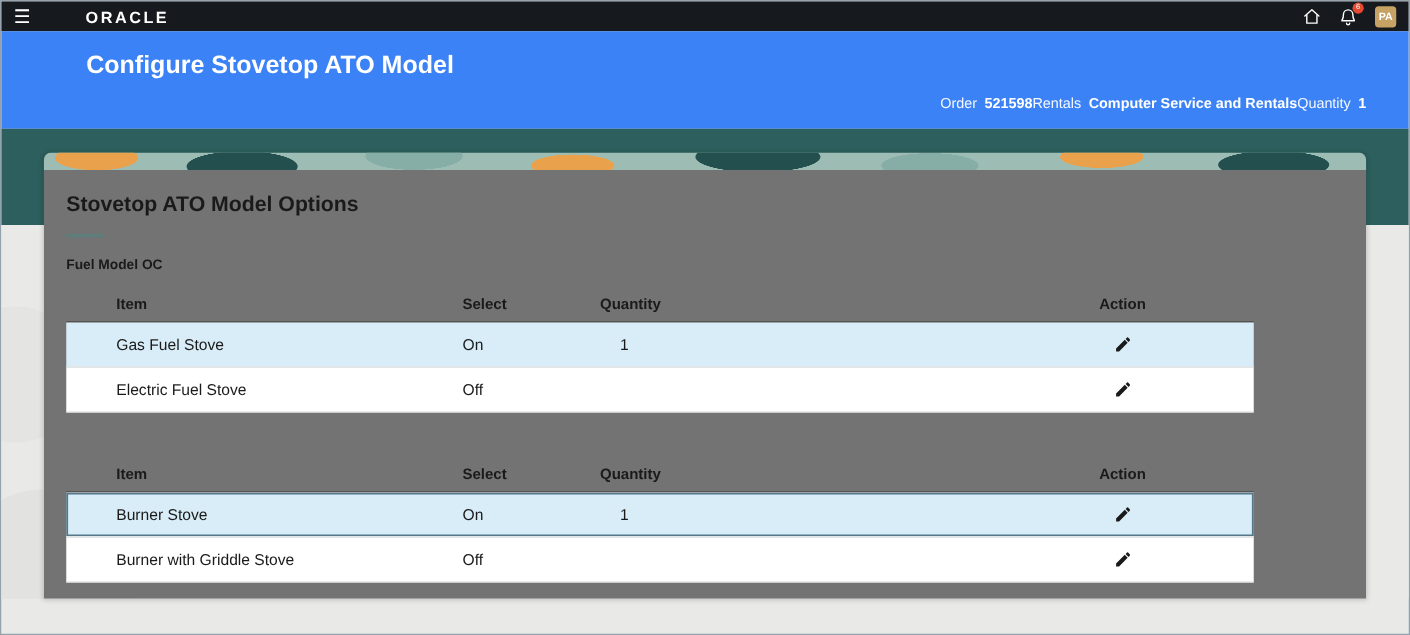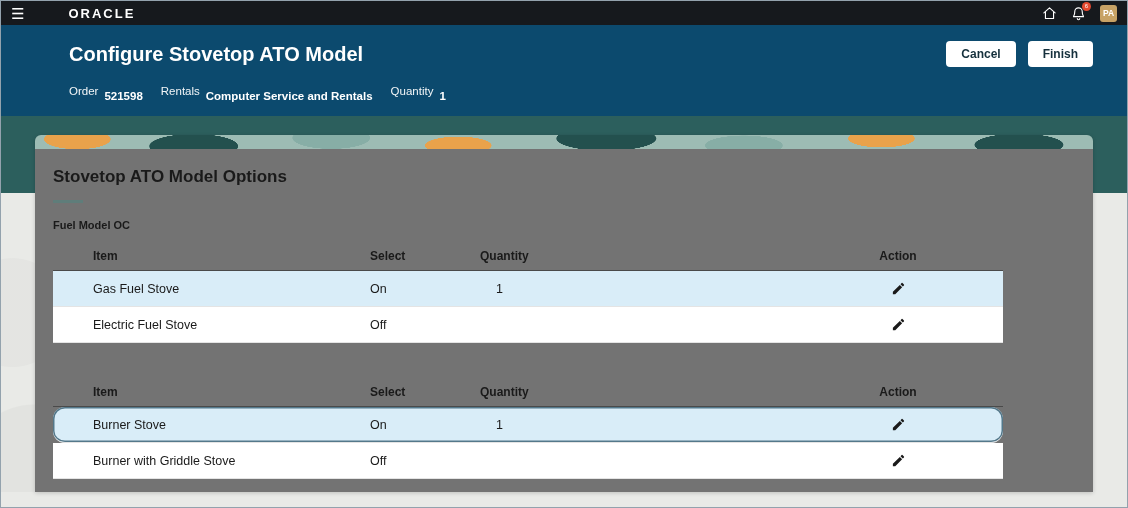--- a/index.html
+++ b/index.html
@@ -57,21 +57,21 @@
     font-size: 8.5px;
     font-weight: 700;
     display: inline-flex;
     align-items: center;
     justify-content: center;
     cursor: pointer;
   }
 
   
   .page-header {
-    background: #0c4a6e;
+    background: #3b82f6;
     padding: 16px 34px 14px 34px;
   }
   .header-row {
     display: flex;
     align-items: center;
     justify-content: space-between;
   }
   .page-title {
     color: #ffffff;
     font-size: 20px;
@@ -87,28 +87,28 @@
     font-family: "Liberation Sans", sans-serif;
     font-size: 12px;
     font-weight: 700;
     padding: 6px 15px;
     cursor: pointer;
   }
   .meta-row {
     margin-top: 13px;
     padding-left: 34px;
     display: flex;
-    gap: 18px;
     color: #ffffff;
     font-size: 11.5px;
     align-items: center;
+    justify-content: flex-end;
   }
   .meta-pair { display: flex; gap: 6px; align-items: center; }
   .meta-label { font-weight: 400; opacity: 0.95; }
-  .meta-value { font-weight: 700; margin-top: 10px; }
+  .meta-value { font-weight: 700; }
 
   
   .content {
     position: relative;
     padding: 19px 34px 0 34px;
     height: 376px;
   }
   .content::before {
     content: "";
     position: absolute;
@@ -186,21 +186,21 @@
   }
   .t-body-row {
     height: 36px;
     border-bottom: 1px solid #e4e4e4;
     font-size: 12.5px;
     color: #1a1a1a;
     cursor: pointer;
     background: #ffffff;
   }
   .t-body-row.highlight { background: #d9edf8; }
-  .t-body-row.focused { box-shadow: inset 0 0 0 1.5px #54788a; border-radius: 12px; }
+  .t-body-row.focused { box-shadow: inset 0 0 0 1.5px #54788a; }
   .cell-item { padding-left: 40px; }
   .cell-qty-val { padding-left: 16px; }
   .cell-action { text-align: center; }
   .edit-btn {
     background: transparent;
     border: none;
     cursor: pointer;
     padding: 2px 6px;
     display: inline-flex;
     align-items: center;
@@ -230,24 +230,20 @@
           </svg>
         <span class="badge">6</span>
       </span>
       <span class="avatar">PA</span>
     </div>
   </header>
 
   <section class="page-header">
     <div class="header-row">
       <h1 class="page-title">Configure Stovetop ATO Model</h1>
-      <div class="header-actions">
-        <button class="btn">Cancel</button>
-        <button class="btn">Finish</button>
-      </div>
     </div>
     <div class="meta-row">
       <span class="meta-pair">
         <span class="meta-label">Order</span>
         <span class="meta-value">521598</span>
       </span>
       <span class="meta-pair">
         <span class="meta-label">Rentals</span>
         <span class="meta-value">Computer Service and Rentals</span>
       </span>

